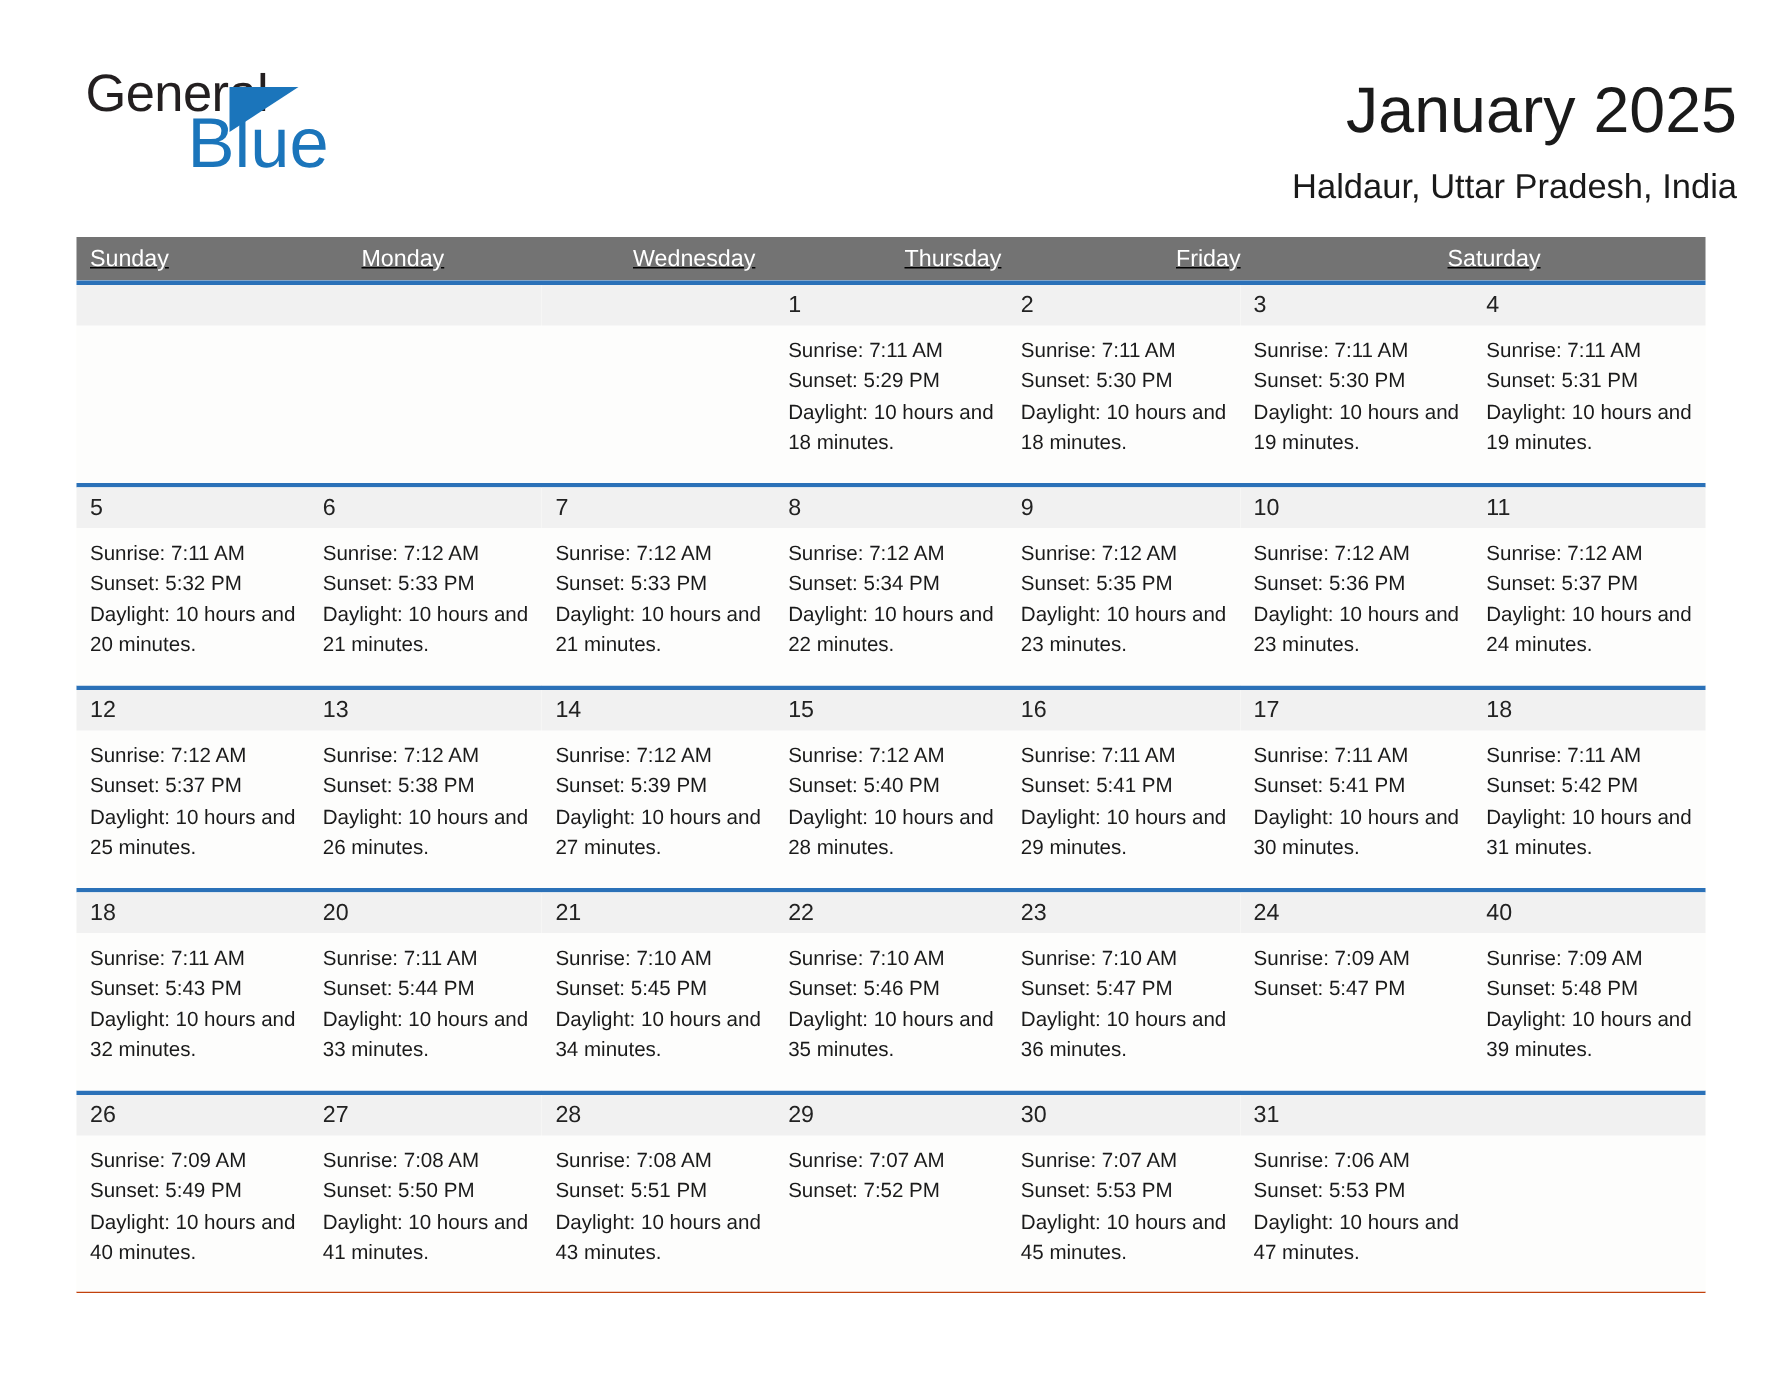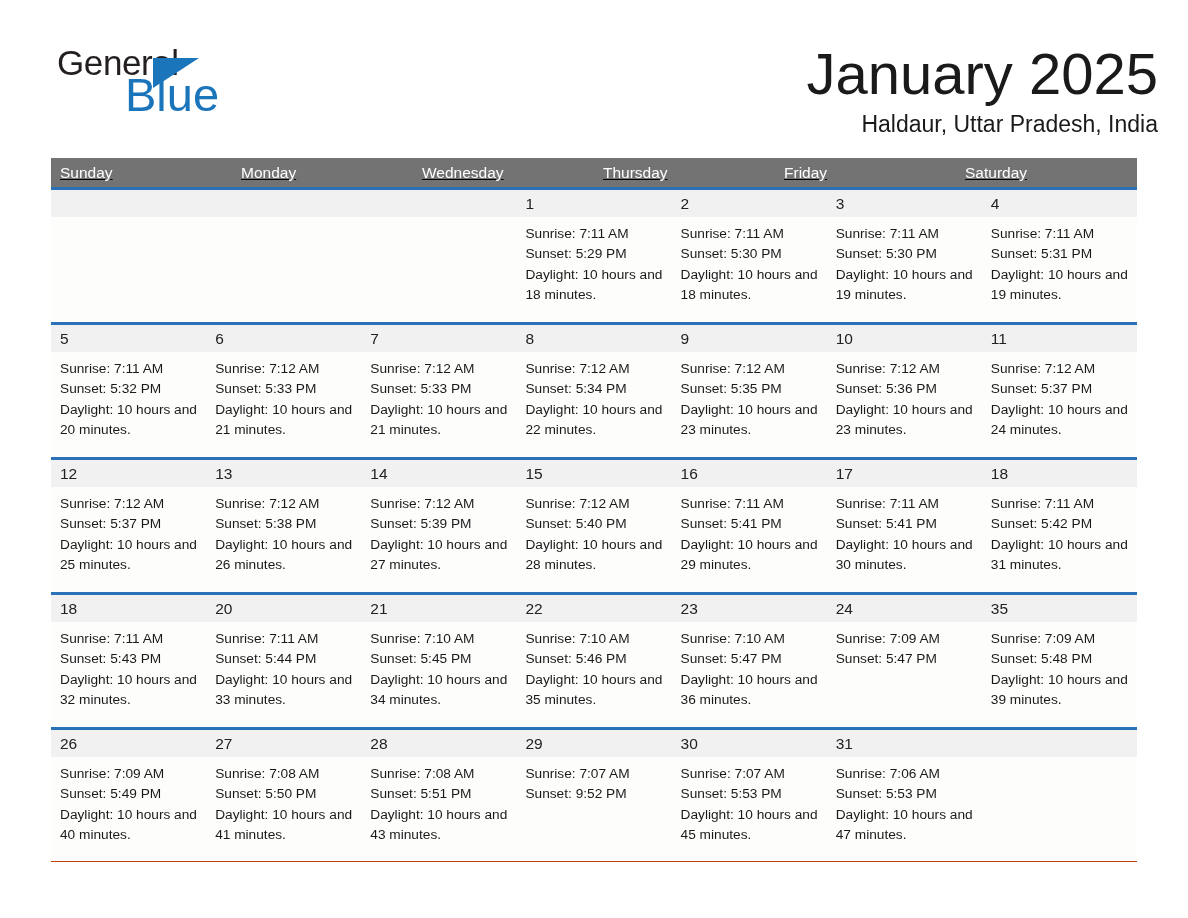--- a/index.html
+++ b/index.html
@@ -58,21 +58,21 @@
     height: 0;
     border-left: 46px solid #1b75bb;
     border-bottom: 30px solid transparent;
   }
   .titles {
     text-align: right;
     flex: 1 1 auto;
     padding-top: 4px;
   }
   .month-title {
-    font-size: 58px;
+    font-size: 43px;
     font-weight: 400;
     color: #1a1a1a;
     line-height: 52px;
     letter-spacing: 0px;
   }
   .location-title {
     font-size: 23px;
     font-weight: 400;
     color: #1a1a1a;
     line-height: 30px;
@@ -363,21 +363,21 @@
             </div>
           </div>
           <div class="day-cell">
             <span class="datenum">24</span>
             <div class="info">
               <div>Sunrise: 7:09 AM</div>
               <div>Sunset: 5:47 PM</div>
             </div>
           </div>
           <div class="day-cell">
-            <span class="datenum">35</span>
+            <span class="datenum">40</span>
             <div class="info">
               <div>Sunrise: 7:09 AM</div>
               <div>Sunset: 5:48 PM</div>
               <div class="wrap">Daylight: 10 hours and 39 minutes.</div>
             </div>
           </div>
         </div>
         <div class="week-row last">
           <div class="day-cell">
             <span class="datenum">26</span>
@@ -400,21 +400,21 @@
             <div class="info">
               <div>Sunrise: 7:08 AM</div>
               <div>Sunset: 5:51 PM</div>
               <div class="wrap">Daylight: 10 hours and 43 minutes.</div>
             </div>
           </div>
           <div class="day-cell">
             <span class="datenum">29</span>
             <div class="info">
               <div>Sunrise: 7:07 AM</div>
-              <div>Sunset: 9:52 PM</div>
+              <div>Sunset: 7:52 PM</div>
             </div>
           </div>
           <div class="day-cell">
             <span class="datenum">30</span>
             <div class="info">
               <div>Sunrise: 7:07 AM</div>
               <div>Sunset: 5:53 PM</div>
               <div class="wrap">Daylight: 10 hours and 45 minutes.</div>
             </div>
           </div>

